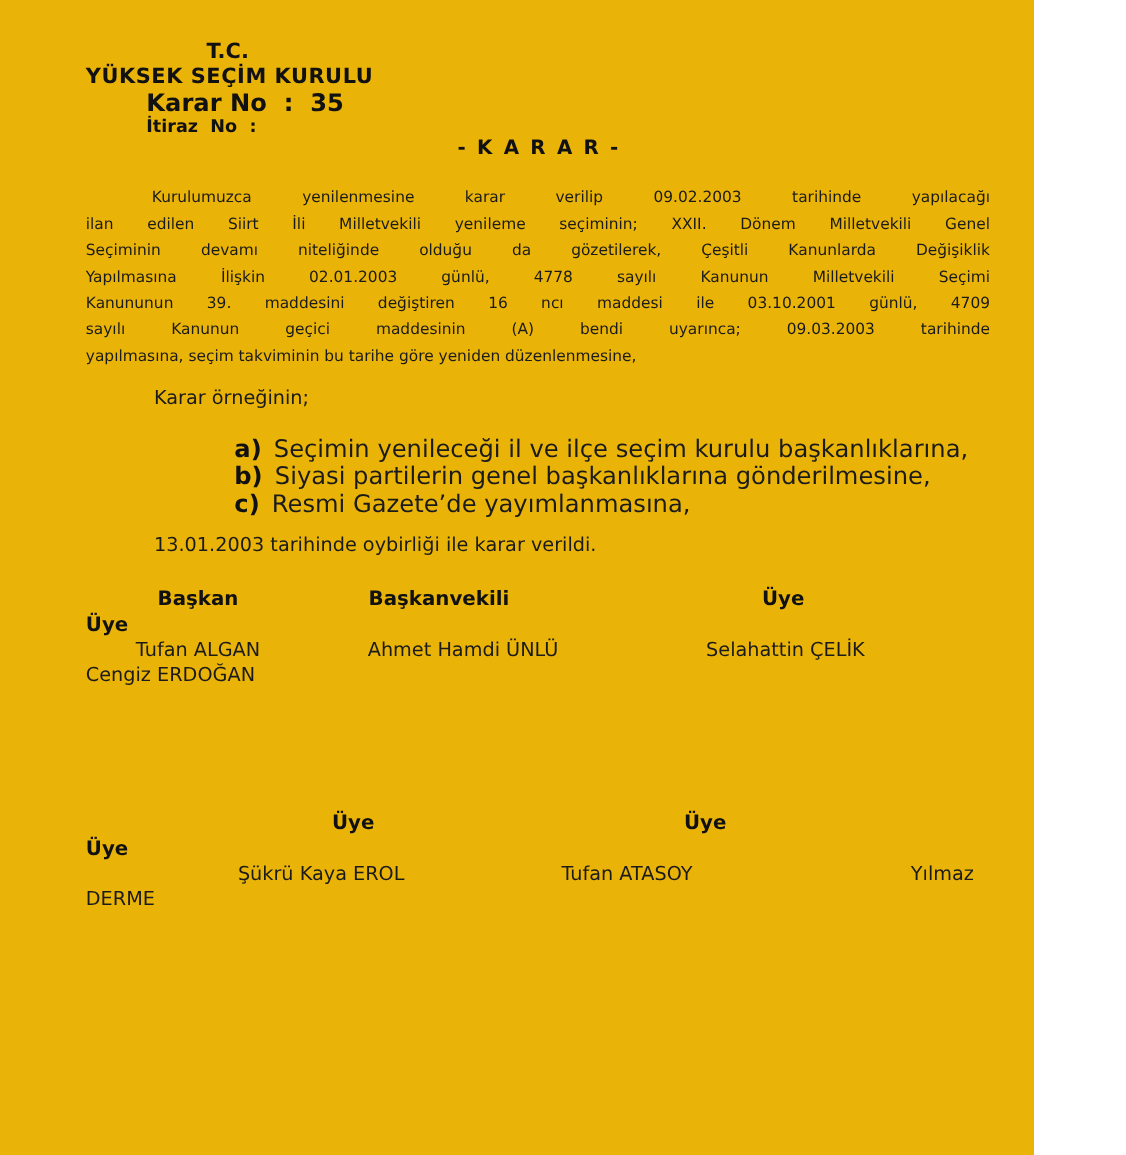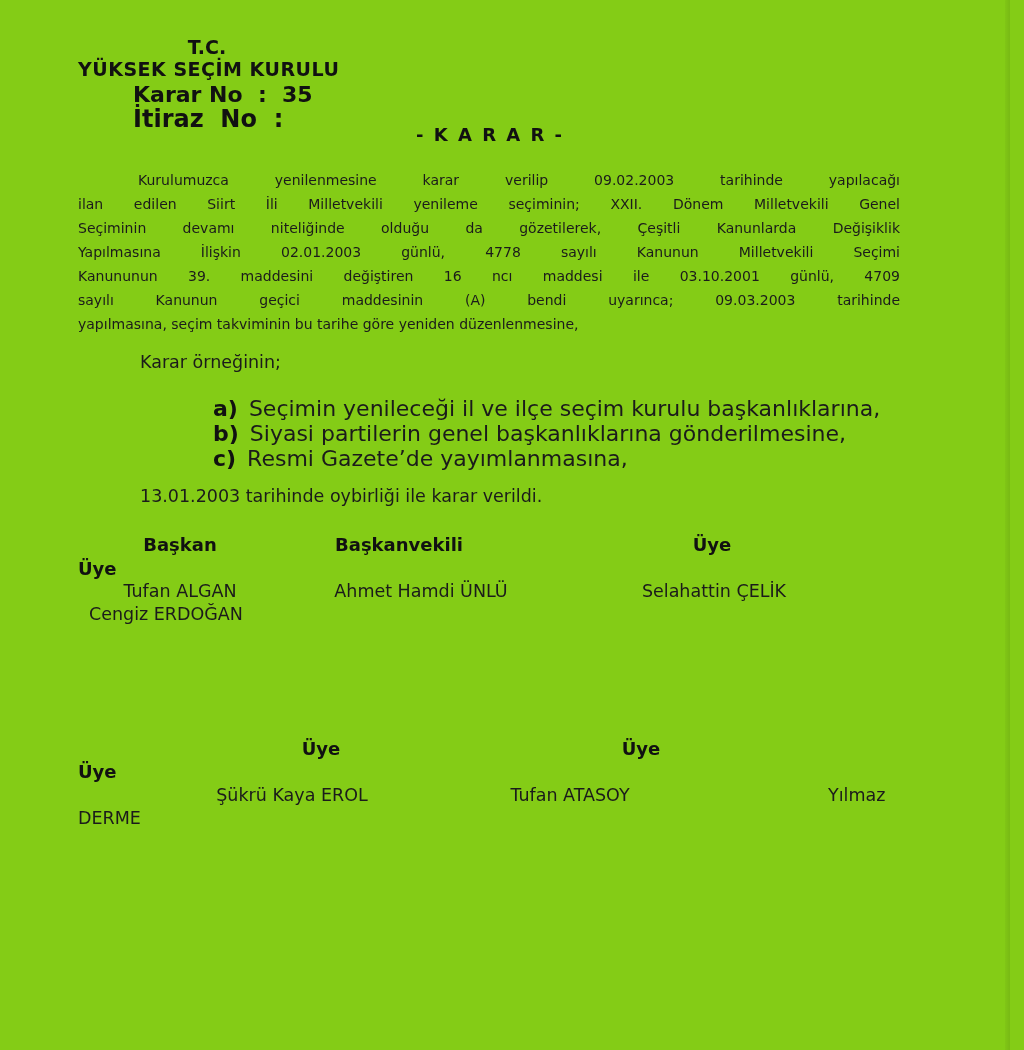--- a/index.html
+++ b/index.html
@@ -2,40 +2,40 @@
 <html><head>
 <meta charset="utf-8">
 <style>
   html, body { margin: 0; padding: 0; }
   body {
     background: #ffffff;
     font-family: "DejaVu Sans", "Liberation Sans", sans-serif;
   }
   .page {
     position: relative;
-    width: 1024px;
+    width: 940px;
     height: 1050px;
-    background: #84cc16;
+    background: #eab308;
     color: #1b1b1b;
     overflow: hidden;
   }
   .page-edge {
     position: absolute;
     left: 1005px; top: 0;
     width: 5px; height: 100%;
     background: linear-gradient(to right, rgba(0,0,0,0.03), rgba(0,0,0,0.09));
   }
   .abs { position: absolute; white-space: pre; }
   .bold { font-weight: bold; color: #111111; }
 
   
   .tc          { top: 36px;  left: 78px; width: 258px; text-align: center; font-size: 19px; }
   .institution { top: 58px;  left: 78px; font-size: 19px; letter-spacing: 0.5px; }
   .karar-no    { top: 82px;  left: 133px; font-size: 22px; }
-  .itiraz-no   { top: 105px; left: 133px; font-size: 24px; }
+  .itiraz-no   { top: 105px; left: 133px; font-size: 16px; }
   .karar-title { top: 124px; left: 416px; font-size: 18px; letter-spacing: 2px; }
 
   
   .paragraph {
     position: absolute;
     top: 168px; left: 78px; width: 822px;
     font-size: 14px; line-height: 24px;
   }
   .jline { text-align: justify; text-align-last: justify; white-space: normal; }
   .jline.first { text-indent: 60px; }
@@ -89,21 +89,21 @@
   <div class="abs closing">13.01.2003 tarihinde oybirliği ile karar verildi.</div>
 
   <div class="abs role ctr" style="top:534px; left:180px;">Başkan</div>
   <div class="abs role ctr" style="top:534px; left:399px;">Başkanvekili</div>
   <div class="abs role ctr" style="top:534px; left:712px;">Üye</div>
   <div class="abs role" style="top:558px; left:78px;">Üye</div>
 
   <div class="abs name ctr" style="top:581px; left:180px;">Tufan ALGAN</div>
   <div class="abs name ctr" style="top:581px; left:421px;">Ahmet Hamdi ÜNLÜ</div>
   <div class="abs name ctr" style="top:581px; left:714px;">Selahattin ÇELİK</div>
-  <div class="abs name" style="top:604px; left:78px;margin-left:11px;">Cengiz ERDOĞAN</div>
+  <div class="abs name" style="top:604px; left:78px;">Cengiz ERDOĞAN</div>
 
   <div class="abs role ctr" style="top:738px; left:321px;">Üye</div>
   <div class="abs role ctr" style="top:738px; left:641px;">Üye</div>
   <div class="abs role" style="top:761px; left:78px;">Üye</div>
 
   <div class="abs name ctr" style="top:785px; left:292px;">Şükrü Kaya EROL</div>
   <div class="abs name ctr" style="top:785px; left:570px;">Tufan ATASOY</div>
   <div class="abs name" style="top:785px; left:828px;">Yılmaz</div>
   <div class="abs name" style="top:808px; left:78px;">DERME</div>
 

